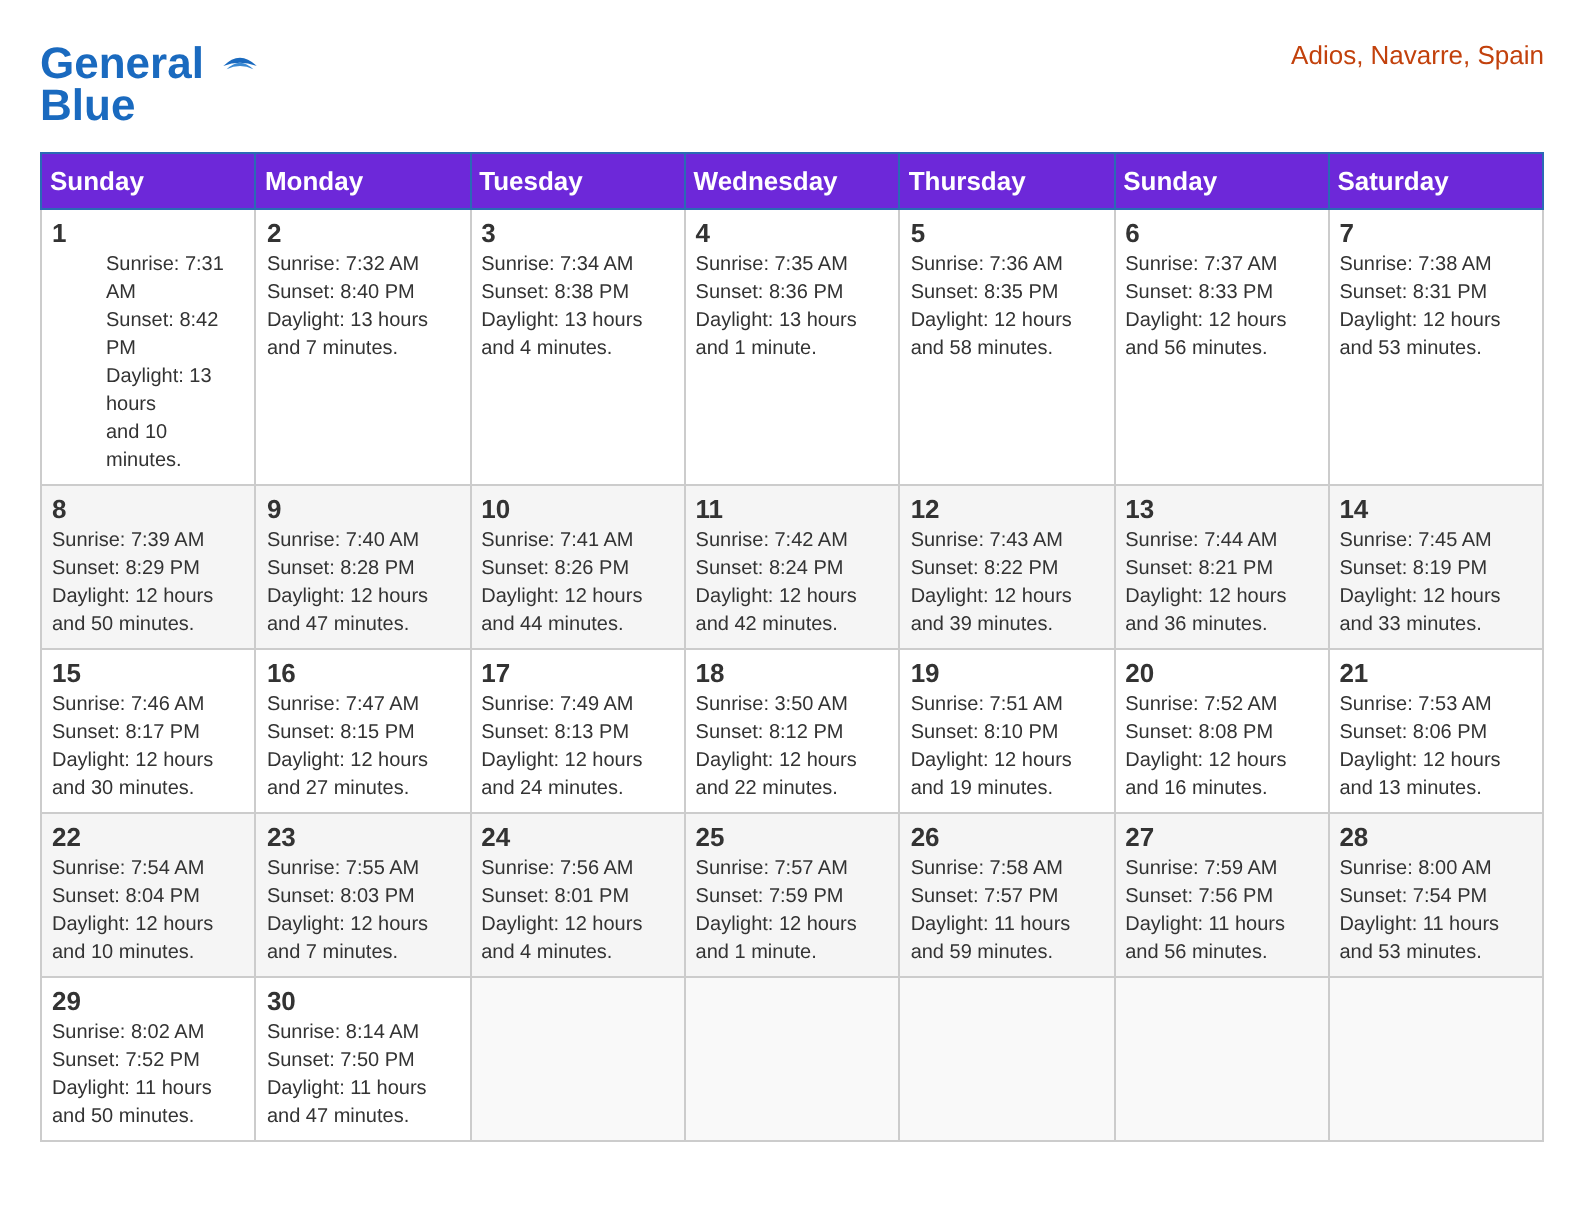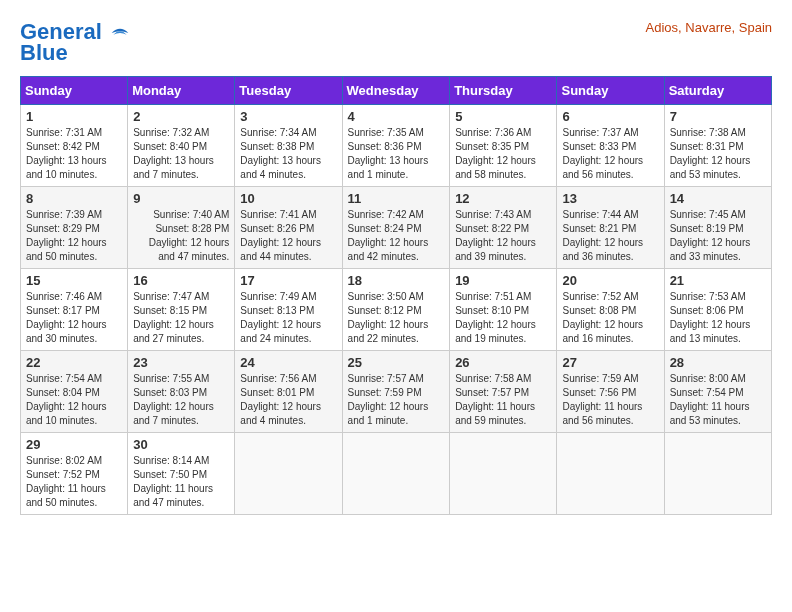--- a/index.html
+++ b/index.html
@@ -120,21 +120,21 @@
         <th>Wednesday</th>
         <th>Thursday</th>
         <th>Sunday</th>
         <th>Saturday</th>
       </tr>
   </thead>
   <tbody id="calendar-body">
   <tr>
         <td>
           <span class="day-num">1</span>
-          <div class="day-detail" style="white-space: pre-line;">Sunrise: 7:31 AM
+          <div class="day-detail" style="white-space: pre-line; margin-left: 27px;">Sunrise: 7:31 AM
 Sunset: 8:42 PM
 Daylight: 13 hours
 and 10 minutes.</div>
         </td>
         <td>
           <span class="day-num">2</span>
           <div class="day-detail" style="white-space: pre-line;">Sunrise: 7:32 AM
 Sunset: 8:40 PM
 Daylight: 13 hours
 and 7 minutes.</div>
@@ -178,21 +178,21 @@
       <tr>
         <td>
           <span class="day-num">8</span>
           <div class="day-detail" style="white-space: pre-line;">Sunrise: 7:39 AM
 Sunset: 8:29 PM
 Daylight: 12 hours
 and 50 minutes.</div>
         </td>
         <td>
           <span class="day-num">9</span>
-          <div class="day-detail" style="white-space: pre-line; text-align: right;">Sunrise: 7:40 AM
+          <div class="day-detail" style="white-space: pre-line;">Sunrise: 7:40 AM
 Sunset: 8:28 PM
 Daylight: 12 hours
 and 47 minutes.</div>
         </td>
         <td>
           <span class="day-num">10</span>
           <div class="day-detail" style="white-space: pre-line;">Sunrise: 7:41 AM
 Sunset: 8:26 PM
 Daylight: 12 hours
 and 44 minutes.</div>

